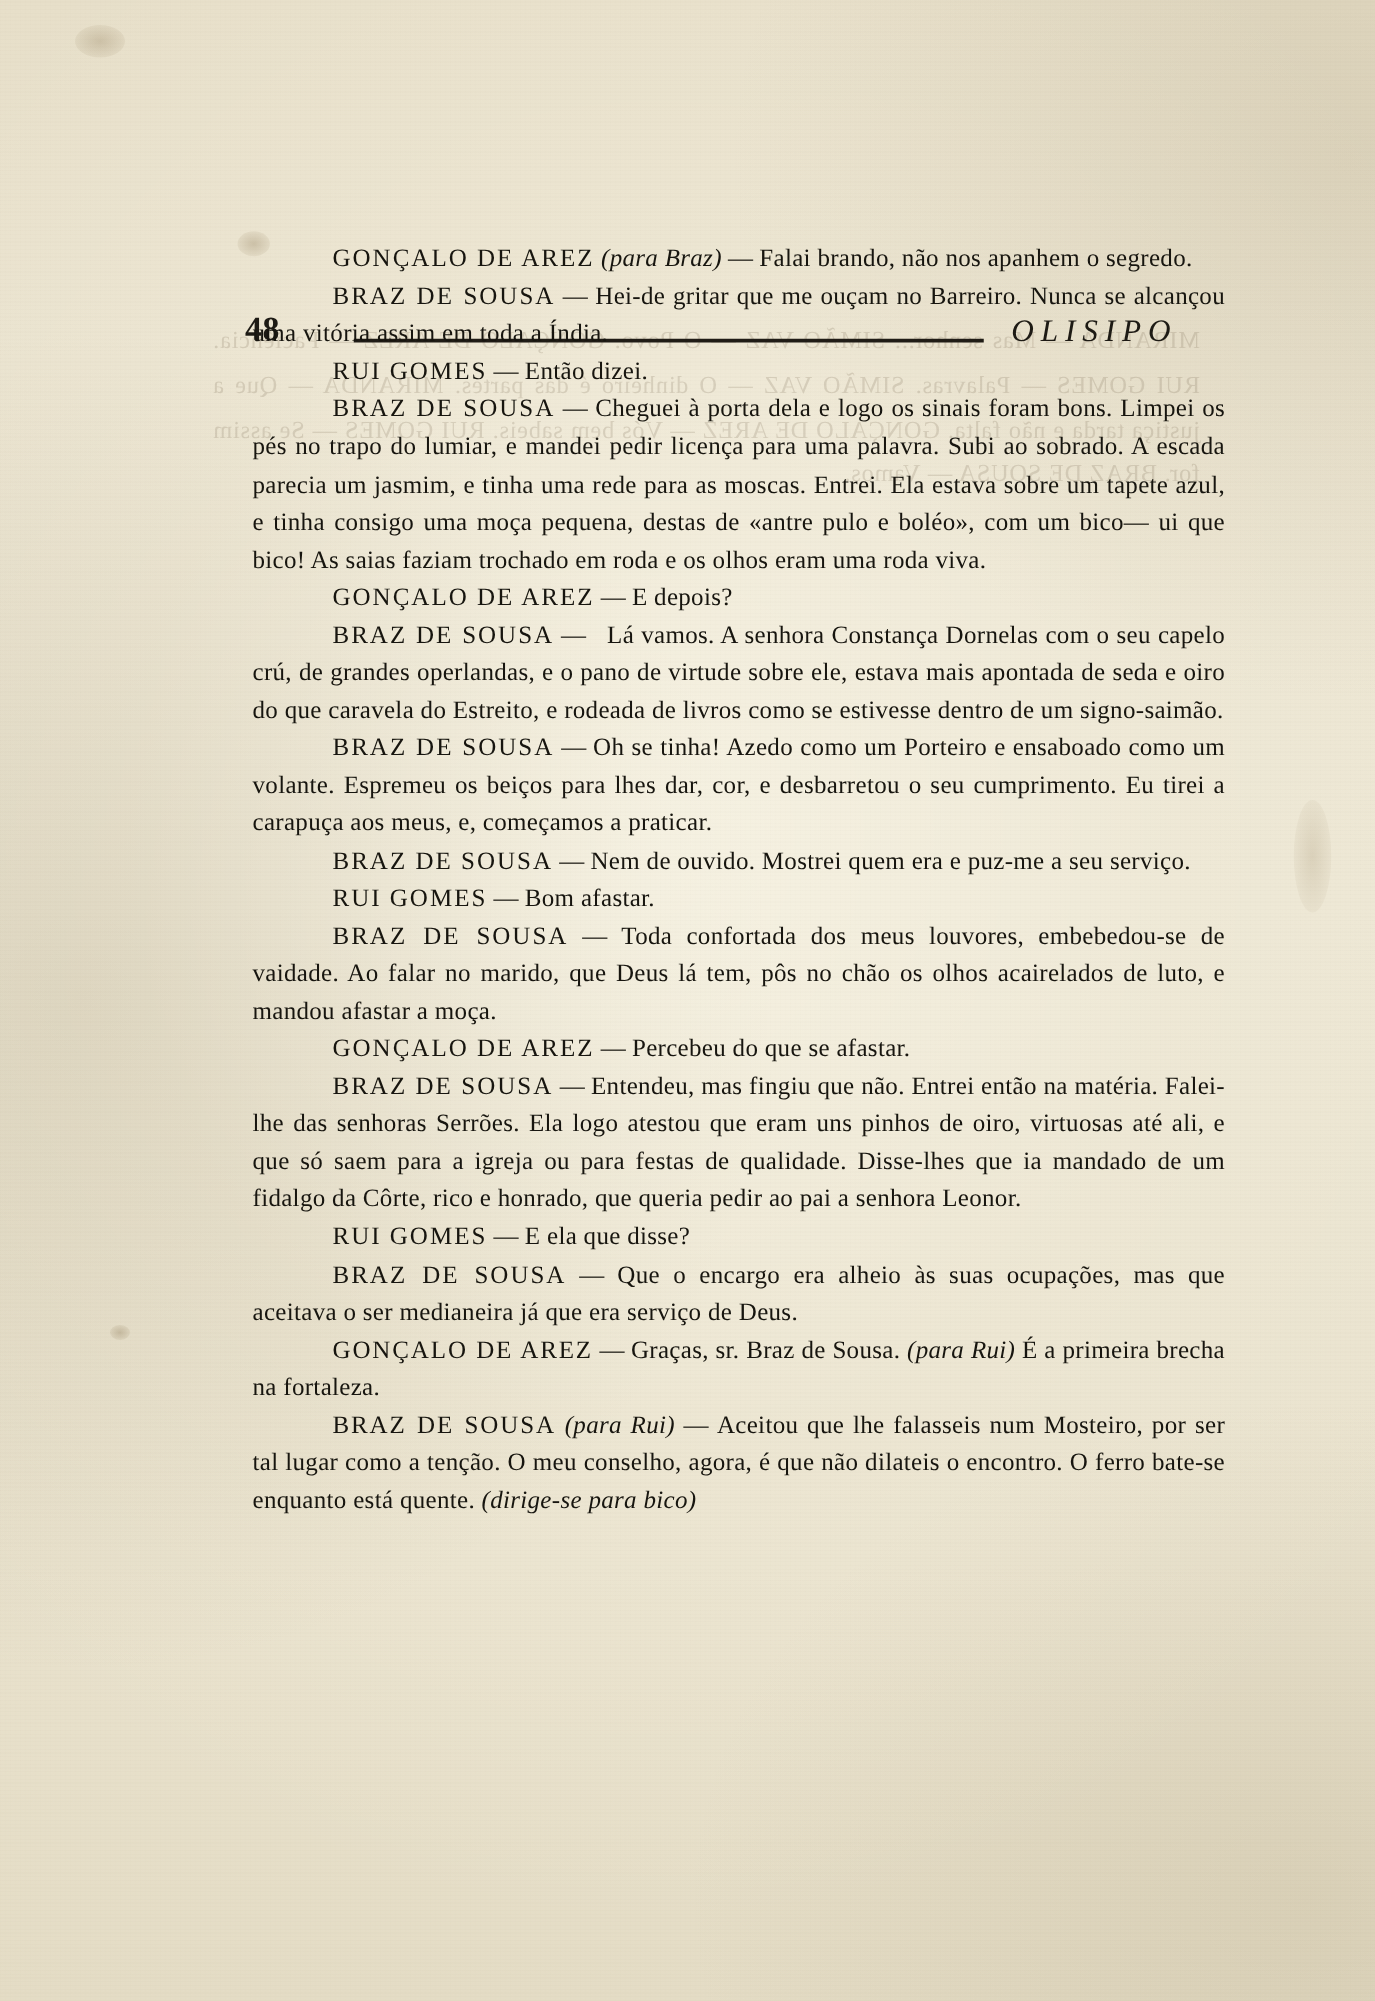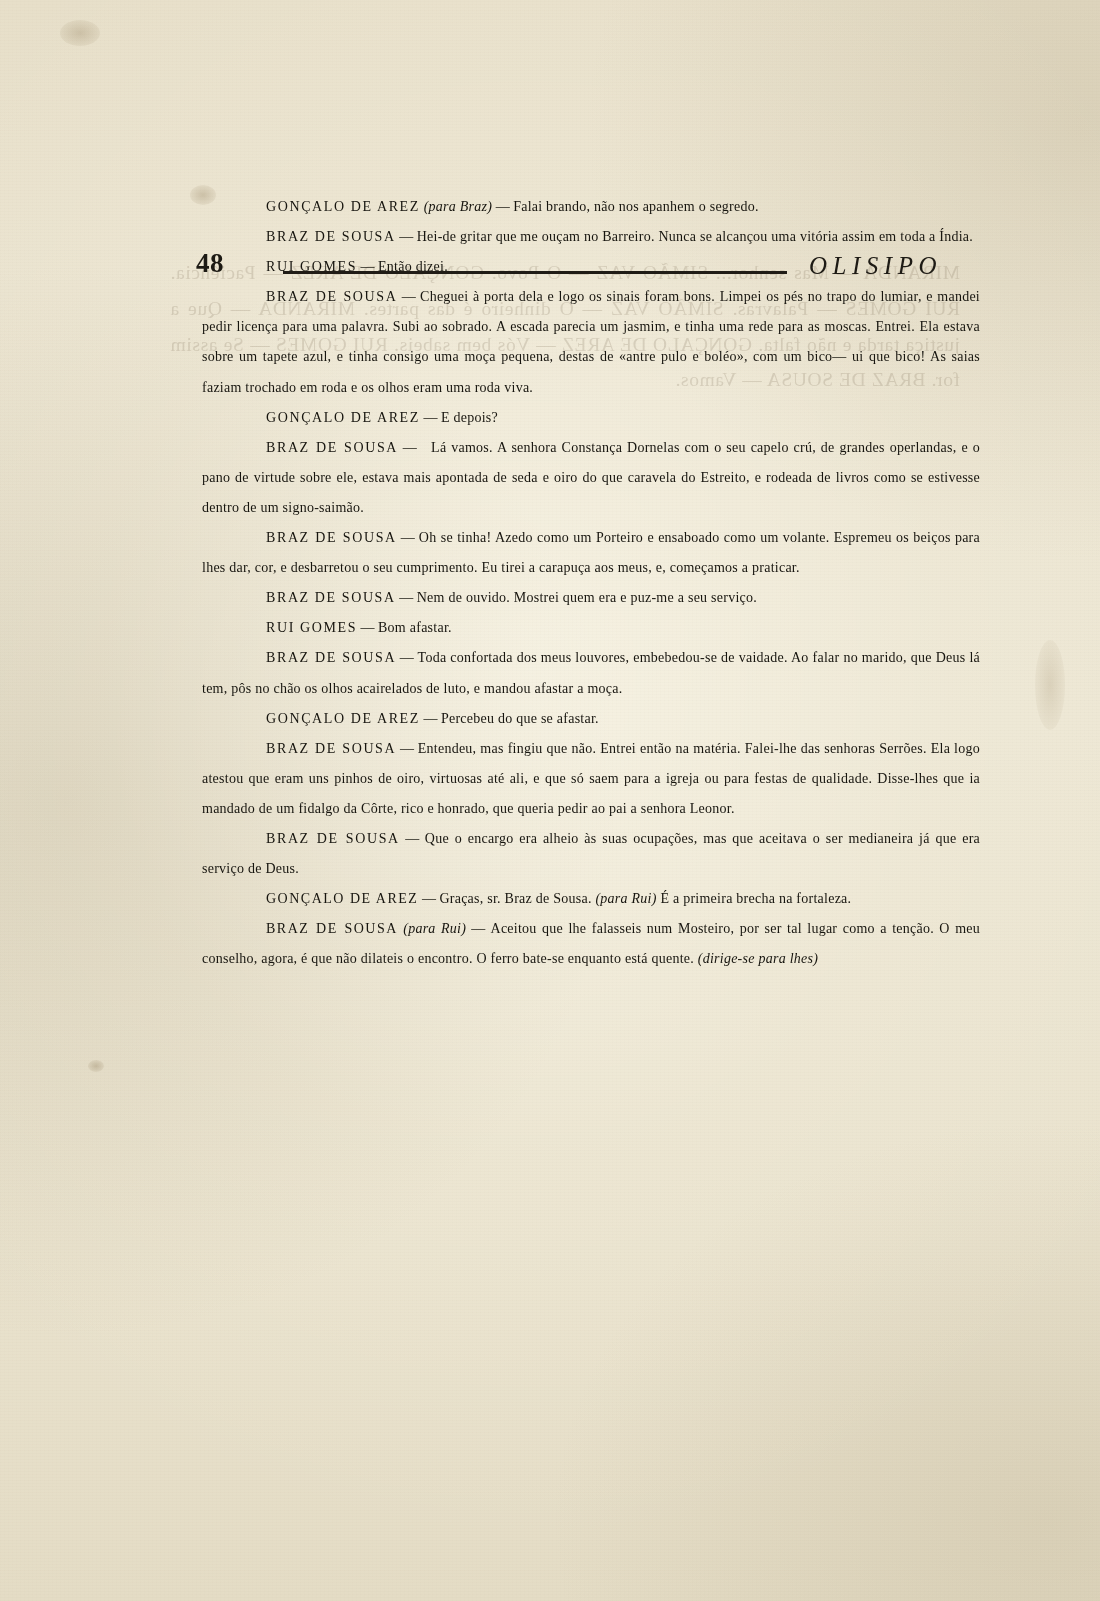--- a/index.html
+++ b/index.html
@@ -94,21 +94,21 @@
     color: #1d1a14;
     white-space: nowrap;
   }
 
   .body-col {
     position: absolute;
     left: 202px;
     top: 192px;
     width: 778px;
     color: #17150f;
-    font-size: 14px;
+    font-size: 20px;
     line-height: 30.1px;
     text-align: justify;
     letter-spacing: 0.25px;
   }
   .para {
     margin: 0;
     text-indent: 64px;
     text-align: justify;
     text-justify: inter-word;
   }
@@ -190,31 +190,34 @@
     </p>
 
     <p class="para">
       <span class="sp">GONÇALO DE AREZ</span><span class="dash"> — </span><span>Percebeu do que se afastar.</span>
     </p>
 
     <p class="para">
       <span class="sp">BRAZ DE SOUSA</span><span class="dash"> — </span><span>Entendeu, mas fingiu que não. Entrei então na matéria. Falei-lhe das senhoras Serrões. Ela logo atestou que eram uns pinhos de oiro, virtuosas até ali, e que só saem para a igreja ou para festas de qualidade. Disse-lhes que ia mandado de um fidalgo da Côrte, rico e honrado, que queria pedir ao pai a senhora Leonor.</span>
     </p>
 
+    <p class="para">
+      <span class="sp">RUI GOMES</span><span class="dash"> — </span><span>E ela que disse?</span>
+    </p>
 
     <p class="para">
       <span class="sp">BRAZ DE SOUSA</span><span class="dash"> — </span><span>Que o encargo era alheio às suas ocupações, mas que aceitava o ser medianeira já que era serviço de Deus.</span>
     </p>
 
     <p class="para">
       <span class="spk">GONÇALO DE AREZ</span><span class="dash"> — </span><span>Graças, sr. Braz de Sousa.</span>
       <span class="stage">(para Rui)</span>
       <span>É a primeira brecha na fortaleza.</span>
     </p>
 
     <p class="para">
       <span class="spk">BRAZ DE SOUSA</span>
       <span class="stage">(para Rui)</span><span class="dash"> — </span><span>Aceitou que lhe falasseis num Mosteiro, por ser tal lugar como a tenção. O meu conselho, agora, é que não dilateis o encontro. O ferro bate-se enquanto está quente.</span>
-      <span class="stage">(dirige-se para lhes)</span>
+      <span class="stage">(dirige-se para bico)</span>
     </p>
 
   </div>
 </div>
 
 </body></html>

